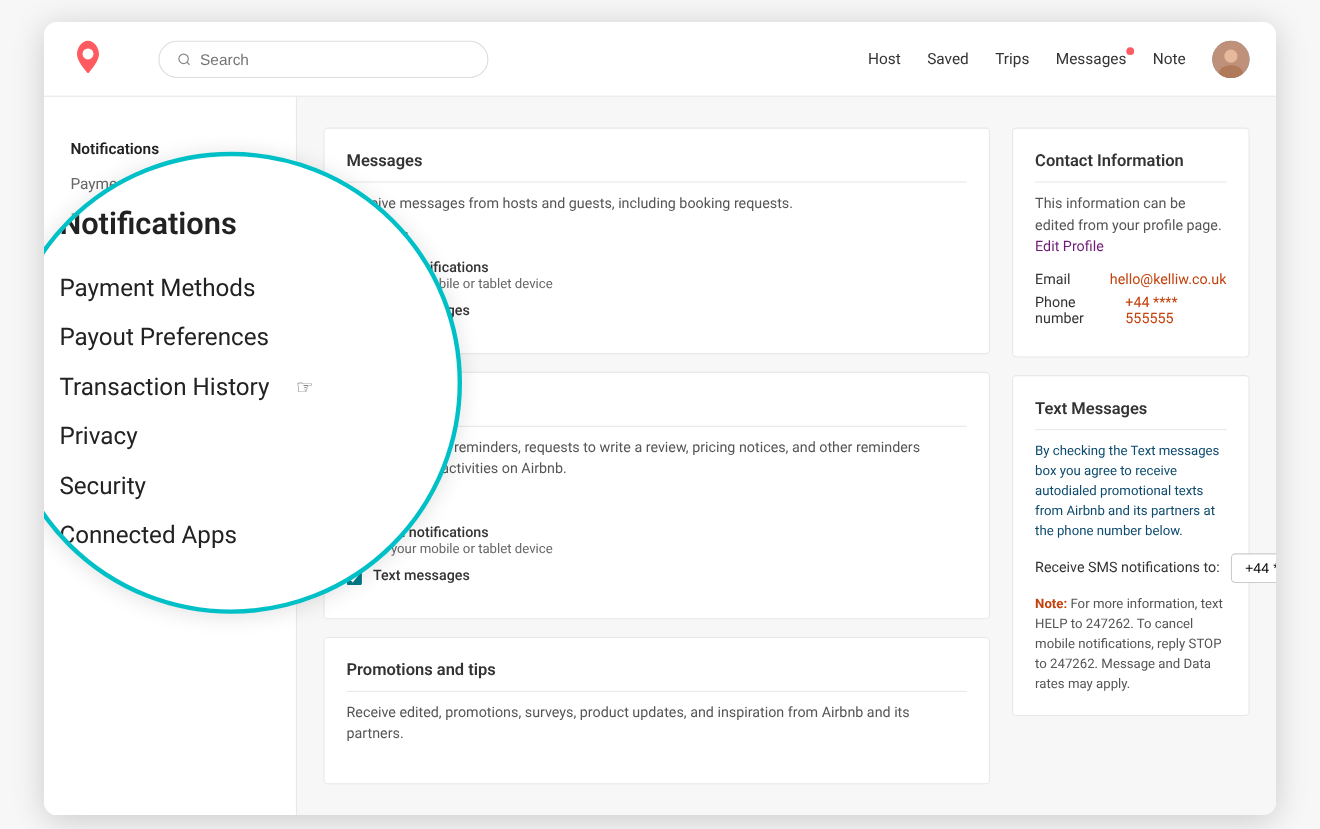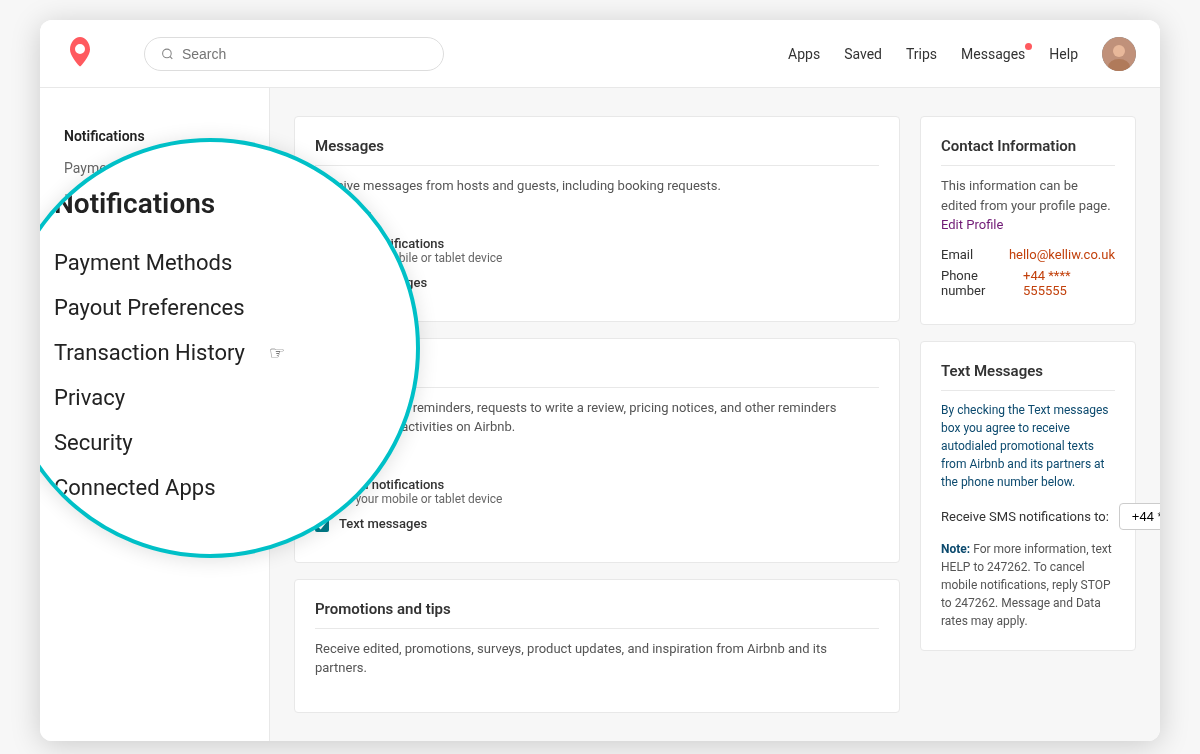--- a/index.html
+++ b/index.html
@@ -272,21 +272,21 @@
       font-size: 13px;
       background: #fff;
       cursor: pointer;
     }
     .note-text {
       font-size: 12px;
       color: #555;
       line-height: 1.5;
     }
     .note-text strong {
-      color: #0c4a6e;
+      color: #c2410c;
     }
   </style>
 </head>
 <body>
 
 <div class="browser-frame">
 
   <header class="header">
     <div class="logo">
       <svg viewBox="0 0 32 32" fill="#FF5A5F" xmlns="http://www.w3.org/2000/svg">
@@ -294,25 +294,25 @@
       </svg>
     </div>
     <div class="search-bar">
       <svg width="14" height="14" viewBox="0 0 24 24" fill="none" stroke="#888" stroke-width="2">
         <circle cx="11" cy="11" r="8"></circle>
           <line x1="21" y1="21" x2="16.65" y2="16.65"></line>
       </svg>
       <input type="text" placeholder="Search" style="">
     </div>
     <nav class="nav-links">
-      <span class="nav-link">Apps</span>
+      <span class="nav-link">Host</span>
       <span class="nav-link">Saved</span>
       <span class="nav-link">Trips</span>
       <span class="nav-link has-dot">Messages</span>
-      <span class="nav-link">Help</span>
+      <span class="nav-link">Note</span>
       <div class="avatar">
         <svg viewBox="0 0 34 34" xmlns="http://www.w3.org/2000/svg">
           <circle cx="17" cy="17" r="17" fill="#c0917a"></circle>
           <ellipse cx="17" cy="14" rx="6" ry="6" fill="#e8b89a"></ellipse>
           <ellipse cx="17" cy="30" rx="11" ry="8" fill="#b07a5a"></ellipse>
         </svg>
       </div>
     </nav>
   </header>
 

